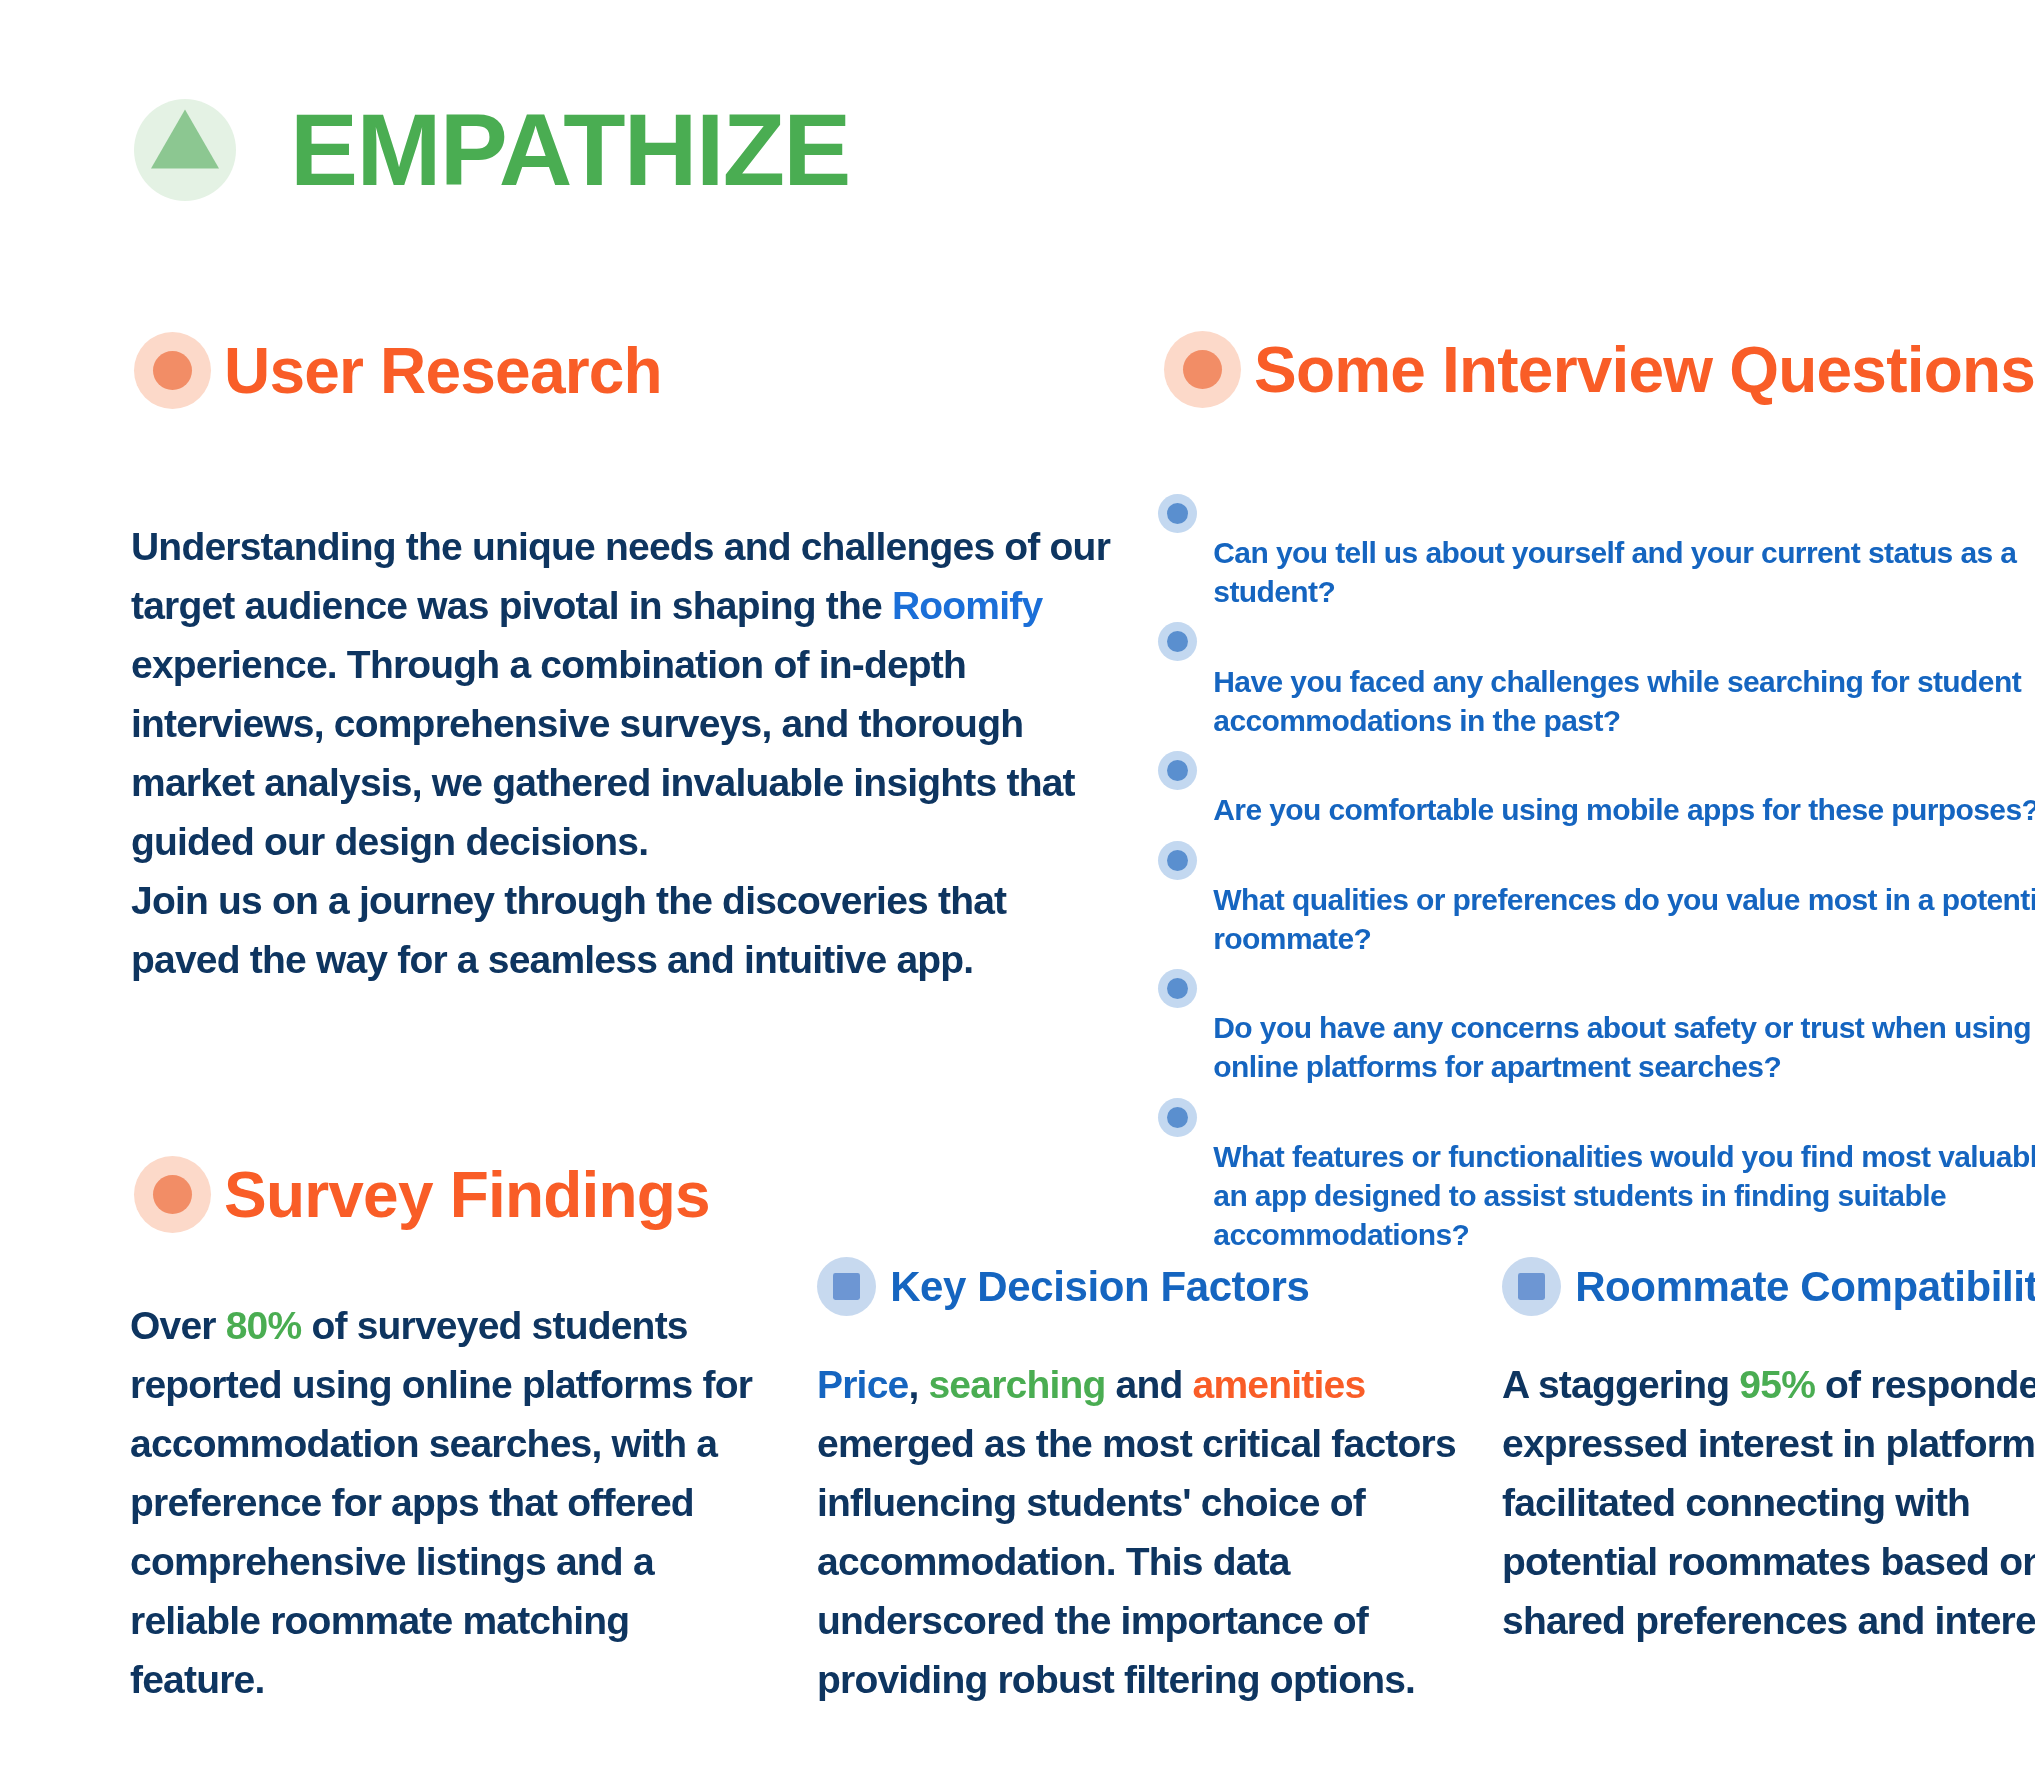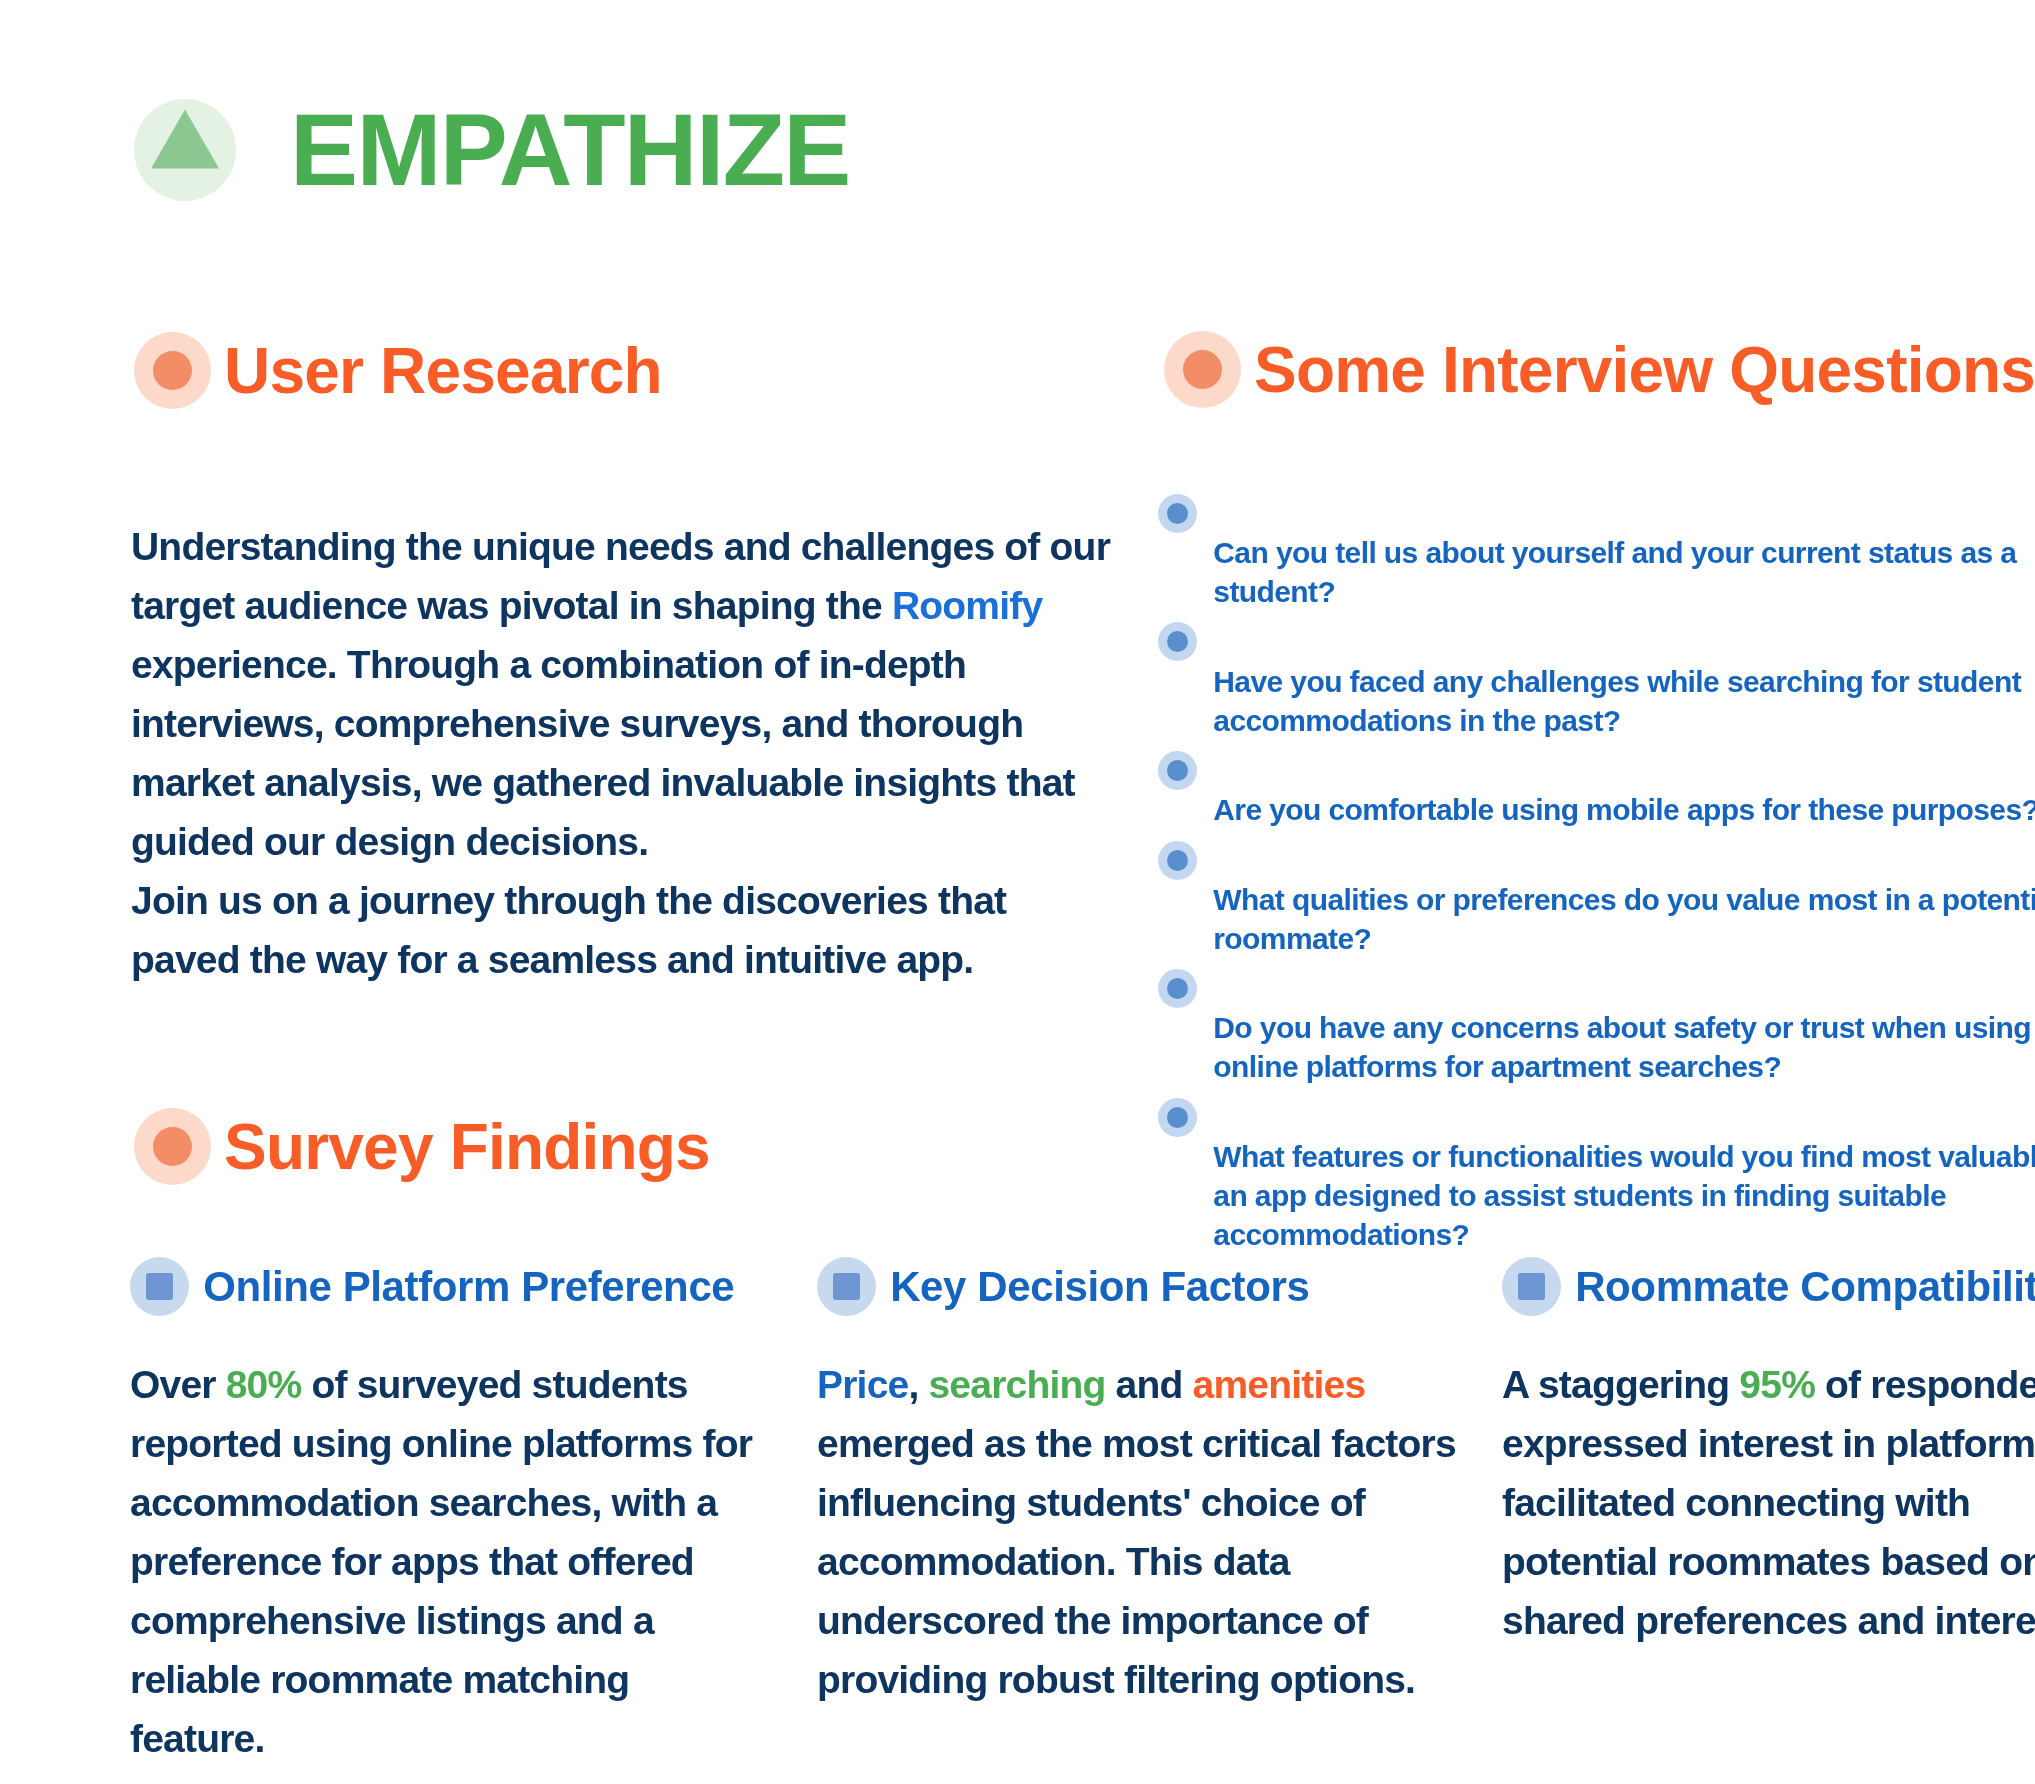--- a/index.html
+++ b/index.html
@@ -54,21 +54,21 @@
     background: var(--orangeBulletFg, #f28d66);
   }
   .section-title {
     font-size: 64px; line-height: 1; font-weight: 700;
     letter-spacing: -0.8px;
     color: var(--orange, #f95d27);
     white-space: pre;
   }
   #heading-user-research { left: 134px; top: 332px; }
   #heading-interview     { left: 1164px; top: 331px; }
-  #heading-survey        { left: 134px; top: 1108px; text-align: center; }
+  #heading-survey        { left: 134px; top: 1156px; text-align: center; }
 
   
   .body-text {
     font-size: 39px; line-height: 59px; font-weight: 700;
     letter-spacing: -0.8px;
     color: var(--navy, #0e3560);
     white-space: pre;
   }
   #ur-paragraph { left: 131px; top: 473px; margin-top: 44px; }
 
@@ -207,26 +207,20 @@
 </div>
 
 <div class="abs section-heading" id="heading-survey">
   <div class="bullet-orange">
     <div class="inner"></div>
   </div>
   <div class="section-title">Survey Findings</div>
 </div>
 
 <div class="abs finding-col" id="finding-col-1">
-  <div class="sub-heading">
-    <div class="sq-bullet">
-        <div class="inner"></div>
-      </div>
-    <div class="sub-title">Online Platform Preference</div>
-  </div>
   <div class="body-text finding-text"><span>Over </span><span class="c-green">80%</span><span> of surveyed students
 reported using online platforms for
 accommodation searches, with a
 preference for apps that offered
 comprehensive listings and a
 reliable roommate matching
 feature.</span></div>
 </div>
 
 <div class="abs finding-col" id="finding-col-2">

